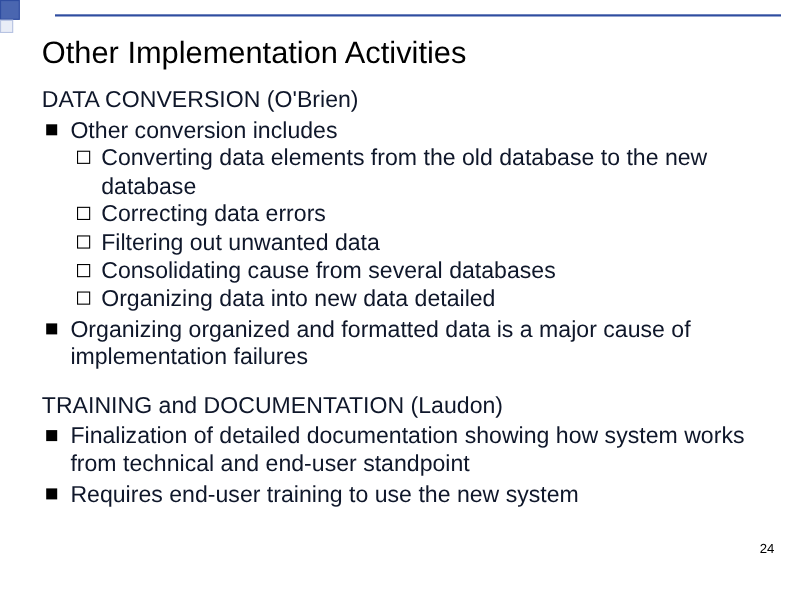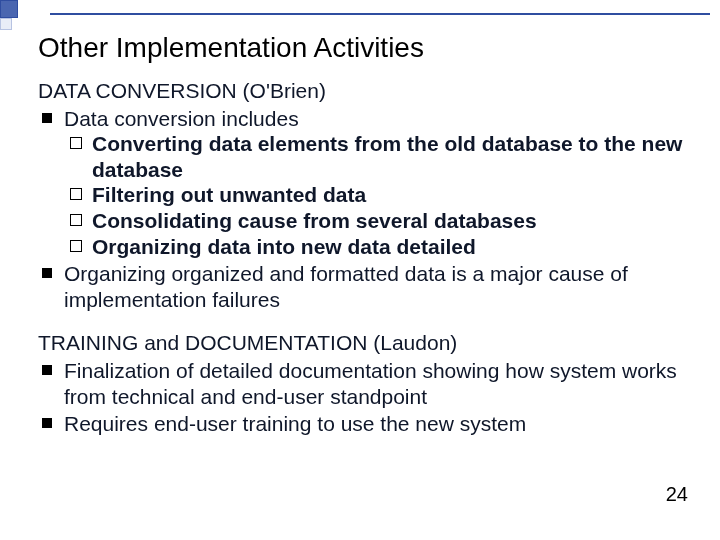--- a/index.html
+++ b/index.html
@@ -9,46 +9,47 @@
   .deco .square1 { left: 16px; top: 4px; width: 18px; height: 18px; background: #4a66b0; border: 1px solid #2f4da0; }
   .deco .square2 { left: 31px; top: 0px; width: 12px; height: 12px; background: #e9edf7; border: 1px solid #b7c3e2; }
   .deco .line  { position: absolute; left: 50px; top: 13px; width: 660px; height: 2px; background: #2f4da0; }
   .title { position: absolute; left: 38px; top: 32px; font-size: 28px; font-weight: 400; color: #000; letter-spacing: 0px; }
   .body  { position: absolute; left: 38px; top: 78px; width: 648px; color: #0f172a; font-size: 21px; line-height: 1.22; }
   .sec   { margin-bottom: 18px; }
   .sec-head { margin-bottom: 2px; }
   ul.l1 { list-style: none; padding-left: 26px; }
   ul.l1 > li { position: relative; margin-bottom: 2px; }
   ul.l1 > li::before { content: ""; position: absolute; left: -22px; top: 7px; width: 10px; height: 10px; background: #000; }
-  ul.l2 { list-style: none; padding-left: 28px; font-weight: bold; }
+  ul.l2 { list-style: none; padding-left: 28px; }
   ul.l2 > li { position: relative; margin-bottom: 0px; }
   ul.l2 > li::before { content: ""; position: absolute; left: -22px; top: 6px; width: 10px; height: 10px; background: #fff; border: 1.5px solid #000; }
-  .pagenum { position: absolute; right: 32px; bottom: 14px; font-size: 20px; color: #000; }
+  .pagenum { position: absolute; right: 16px; bottom: 14px; font-size: 12px; color: #000; }
 </style>
 </head>
 <body>
 
 <div class="slide">
   <div class="deco">
     <div class="square1"></div>
     <div class="square2"></div>
     <div class="line"></div>
   </div>
 
   <div class="title">Other Implementation Activities</div>
 
   <div class="body">
 
     <div class="sec">
       <div class="sec-head">DATA CONVERSION (O'Brien)</div>
       <ul class="l1">
         <li>
-          <span>Data conversion includes</span>
+          <span>Other conversion includes</span>
           <ul class="l2">
             <li><span>Converting data elements from the old database to the new database</span></li>
+            <li><span>Correcting data errors</span></li>
             <li><span>Filtering out unwanted data</span></li>
             <li><span>Consolidating cause from several databases</span></li>
             <li><span>Organizing data into new data detailed</span></li>
           </ul>
         </li>
         <li>
           <span>Organizing organized and formatted data is a major cause of implementation failures</span>
         </li>
       </ul>
     </div>

